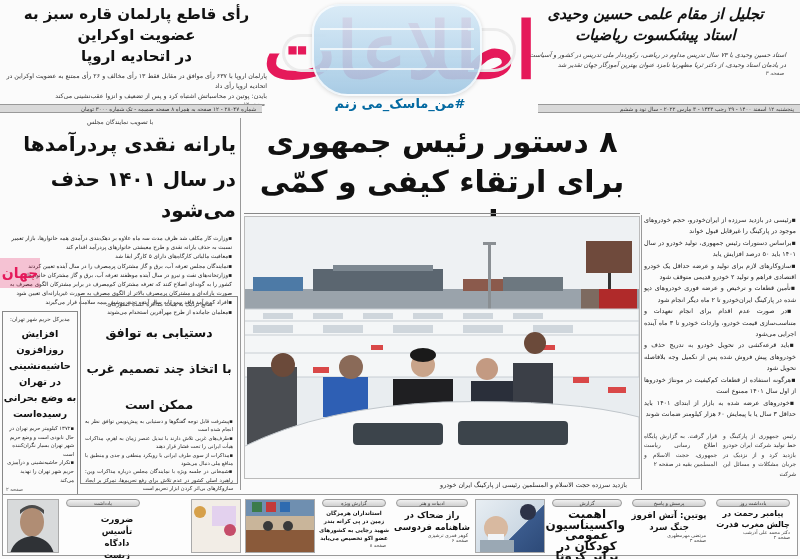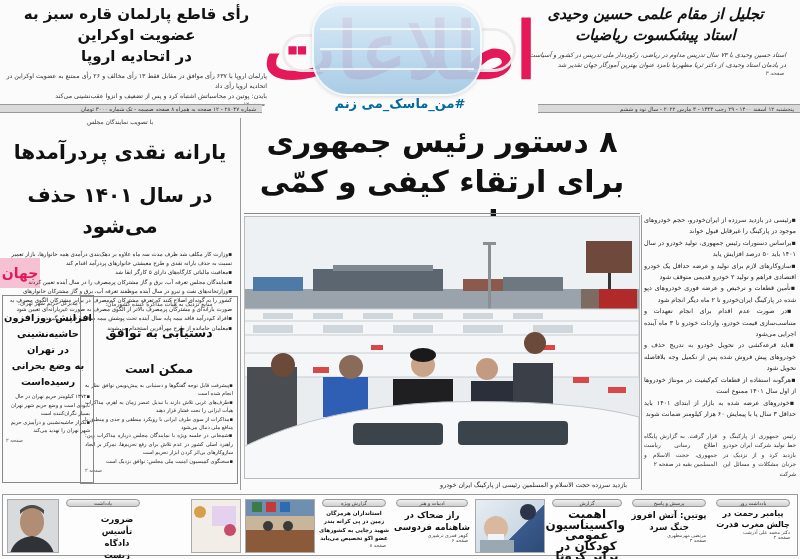--- a/index.html
+++ b/index.html
@@ -36,34 +36,34 @@
   .bullet-list p::before { content: "\25AA "; color: #222; }
 
   .main-head { position: absolute; left: 244px; top: 122px; width: 396px; text-align: center; font-weight: bold; font-size: 30px; line-height: 40px; color: #111; }
   .kicker-rule { position: absolute; left: 244px; top: 213px; width: 396px; height: 1px; background: #888; }
 
   .photo { position: absolute; left: 244px; top: 216px; width: 396px; height: 263px; overflow: hidden; background: #e9edf0; border: 1px solid #bbb; }
   .caption { position: absolute; left: 244px; top: 481px; width: 396px; font-size: 6.4px; color: #222; text-align: right; padding-right: 13px; }
 
   .left-col-top { position: absolute; left: 4px; top: 118px; width: 232px; }
   .left-col-top .kicker { font-size: 6px; text-align: center; color: #333; }
-  .left-col-top .h { font-weight: bold; font-size: 20px; line-height: 31px; text-align: center; color: #111; margin-top: 12px; }
+  .left-col-top .h { font-weight: bold; font-size: 20px; line-height: 31px; text-align: right; color: #111; margin-top: 4px; }
   .left-col-top .body { font-size: 6.2px; line-height: 9.8px; color: #222; margin-top: 8px; padding: 0 4px; }
   .left-col-top .body p::before { content: "\25AA "; }
   .jahan-stamp { position: absolute; left: 0; top: 258px; width: 40px; height: 30px; background: rgba(229,25,90,0.25); color: #e5195a; font-weight: bold; font-size: 14px; line-height: 30px; text-align: center; }
 
   .box { position: absolute; border: 1px solid #888; }
   .mid-story { left: 80px; top: 296px; width: 158px; height: 188px; }
   .mid-story .kicker { font-size: 5.8px; text-align: center; color: #333; margin-top: 4px; }
   .mid-story .h { font-weight: bold; font-size: 12.4px; line-height: 20px; text-align: center; color: #111; margin-top: 16px; }
   .mid-story .body { font-size: 5.9px; line-height: 9.6px; color: #222; padding: 2px 4px; text-align: justify; }
   .mid-story .body p::before { content: "\25AA "; }
   .mid-story .ref { font-size: 5px; color: #555; text-align: left; padding-left: 4px; }
 
-  .side-story { left: 2px; top: 295px; width: 92px; height: 188px; }
+  .side-story { left: 2px; top: 311px; width: 76px; height: 188px; }
   .side-story .kicker { font-size: 5.6px; text-align: center; color: #333; margin-top: 4px; }
   .side-story .h { font-weight: bold; font-size: 9.8px; line-height: 16px; text-align: center; color: #111; margin-top: 4px; }
   .side-story .body { font-size: 5.8px; line-height: 9.4px; color: #222; padding: 2px 3px; }
   .side-story .body p::before { content: "\25AA "; }
   .side-story .ref { font-size: 5px; color: #555; text-align: left; padding-left: 3px; }
 
   .right-foot { position: absolute; right: 4px; top: 432px; width: 152px; font-size: 5.8px; line-height: 9.4px; color: #333; display: flex; gap: 6px; }
   .right-foot .c { flex: 1; text-align: justify; }
 
   
@@ -220,20 +220,21 @@
       <p>وزارتخانه‌های نفت و نیرو در سال آینده موظفند تعرفه آب، برق و گاز مشترکان خانوارهای کشور را به گونه‌ای اصلاح کنند که تعرفه مشترکان کم‌مصرف در برابر مشترکان الگوی مصرف به صورت یارانه‌ای و مشترکان پرمصرف بالاتر از الگوی مصرف به صورت غیریارانه‌ای تعیین شود</p>
       <p>افراد کم‌درآمد فاقد بیمه پایه سال آینده تحت پوشش بیمه سلامت قرار می‌گیرند</p>
       <p>معلمان جامانده از طرح مهرآفرین استخدام می‌شوند</p>
     </div>
   </div>
   <div class="jahan-stamp">جهان</div>
 
   <div class="box mid-story">
     <div class="kicker">منابع نزدیک به هیأت مذاکره کننده کشورمان:</div>
     <div class="h">دستیابی به توافق</div>
+    <div class="h">با اتخاذ چند تصمیم غرب</div>
     <div class="h">ممکن است</div>
     <div class="body" style="font-size:5.2px; line-height:8.4px;">
       <p>پیشرفت قابل توجه گفتگوها و دستیابی به پیش‌نویس توافق نظر به انجام شده است</p>
       <p>طرف‌های غربی تلاش دارند با تبدیل عنصر زمان به اهرم، مذاکرات هیأت ایرانی را تحت فشار قرار دهند</p>
       <p>مذاکرات از سوی طرف ایرانی با رویکرد منطقی و جدی و منطبق با منافع ملی دنبال می‌شود</p>
       <p>شمخانی در جلسه ویژه با نمایندگان مجلس درباره مذاکرات وین: راهبرد اصلی کشور در عدم تلاش برای رفع تحریم‌ها، تمرکز بر ایجاد سازوکارهای بی‌اثر کردن ابزار تحریم است</p>
       <p>سخنگوی کمیسیون امنیت ملی مجلس: توافق نزدیک است</p>
     </div>
     <div class="ref">صفحه ۲</div>
   </div>

